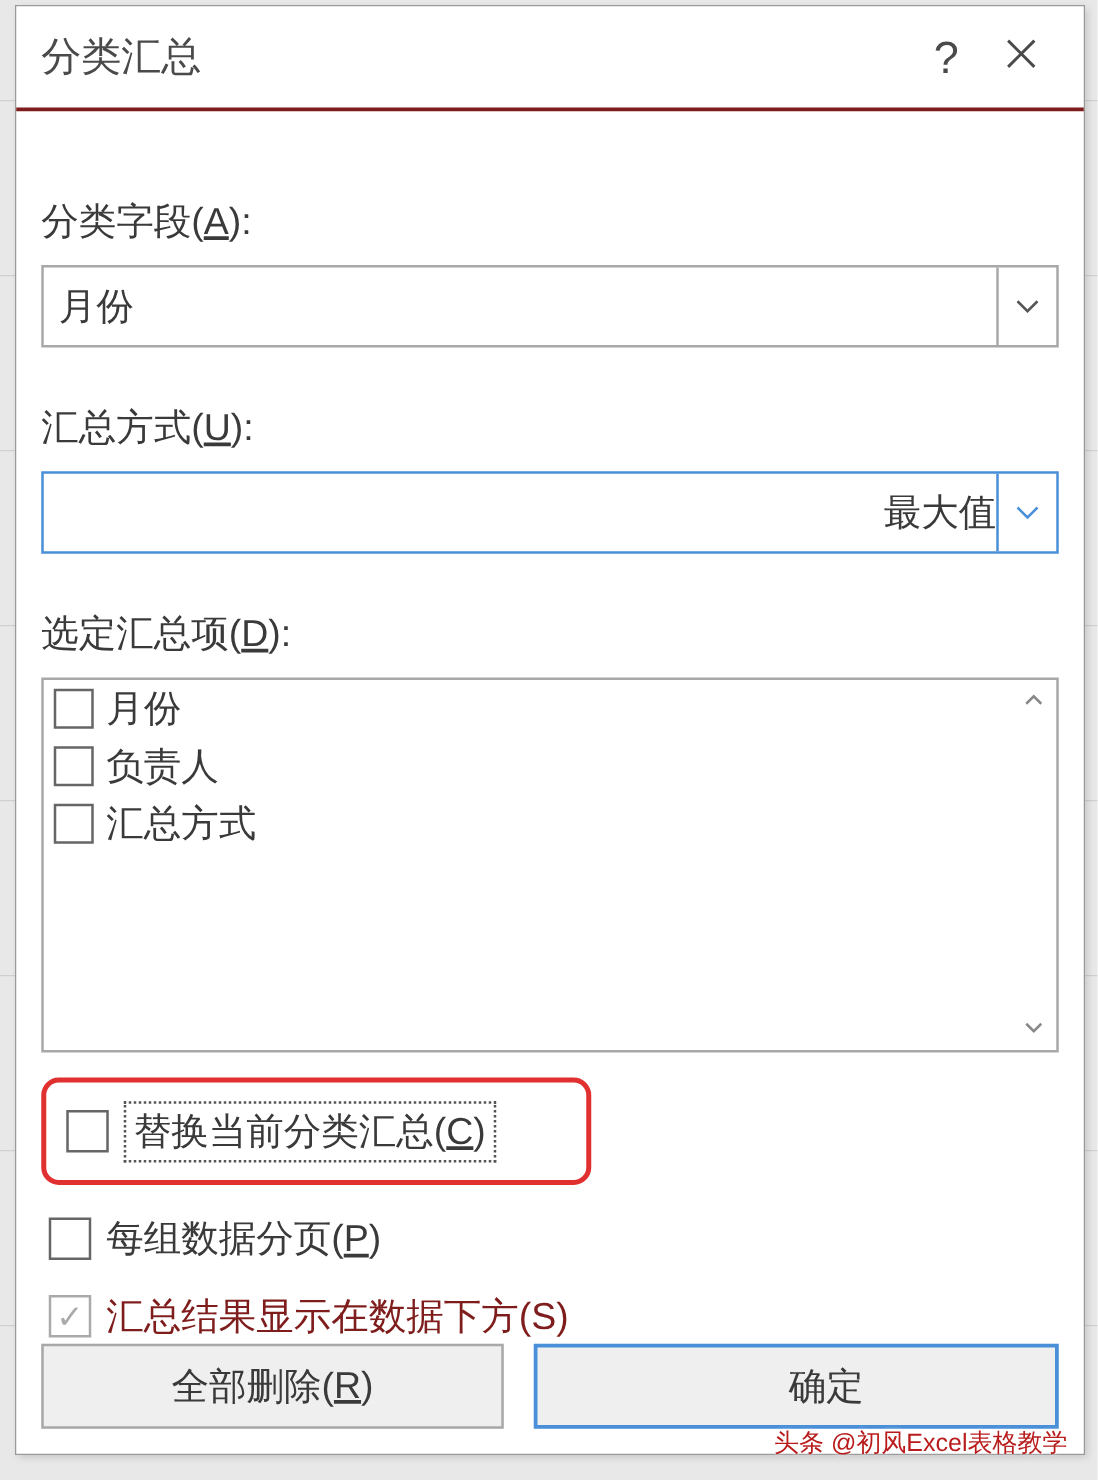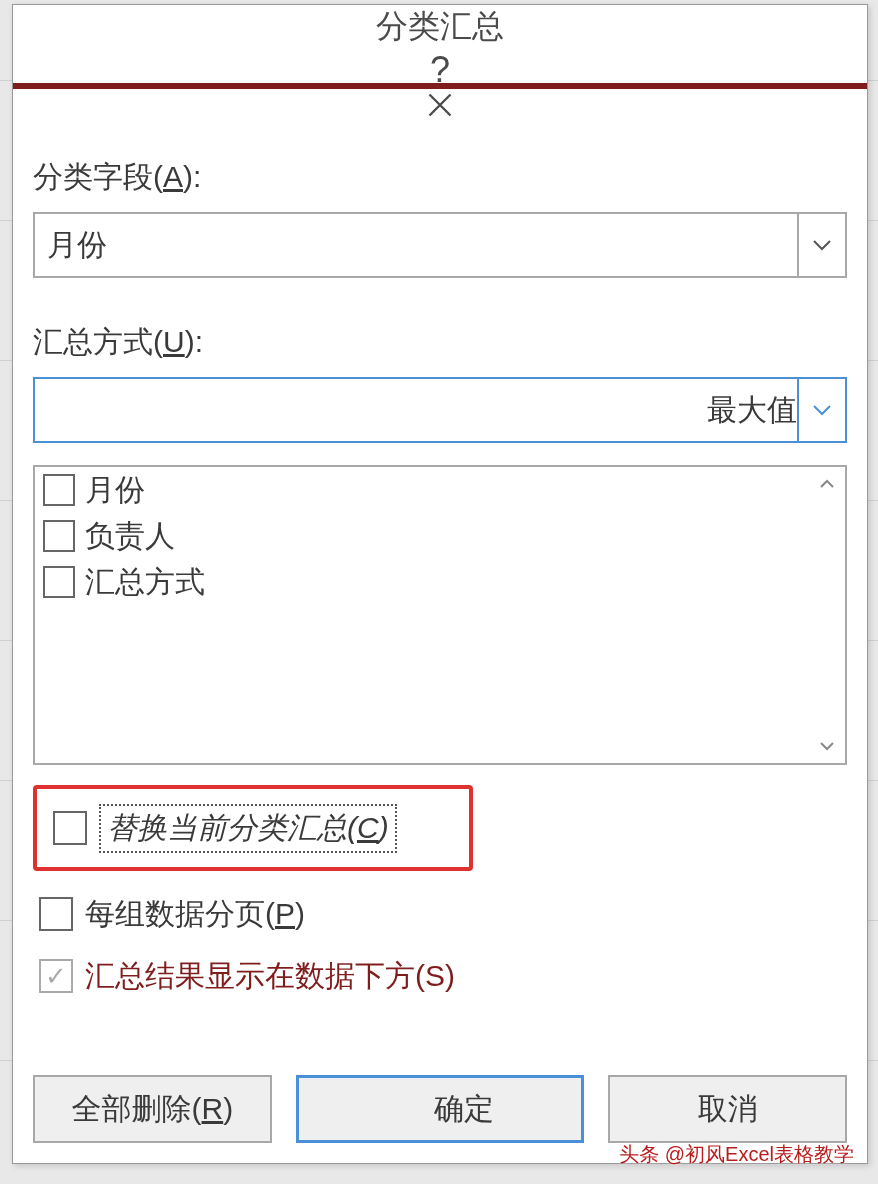--- a/index.html
+++ b/index.html
@@ -34,22 +34,21 @@
       height: 1160px;
       background: #ffffff;
       border: 1px solid #9a9a9a;
       box-shadow: 2px 2px 6px rgba(0,0,0,0.15);
     }
     .titlebar {
       height: 84px;
       display: flex;
       align-items: center;
       padding: 0 20px;
-      border-bottom: 6px solid #7f1d1d;
-      flex-direction: column;
+      border-bottom: 3px solid #7f1d1d;
     }
     .titlebar-title {
       flex: 1;
       font-size: 32px;
       color: #4a4a4a;
     }
     .titlebar-help {
       width: 60px;
       text-align: center;
       font-size: 36px;
@@ -201,25 +200,24 @@
     }
     .check-row.disabled .check-text {
       color: #7f1d1d;
     }
     .check-row .focus-text {
       border: 2px dotted #555;
       padding: 2px 6px;
     }
     .highlight-red {
       border: 4px solid #e03030;
-      border-radius: 4px;
+      border-radius: 14px;
       padding: 14px 10px;
       margin-bottom: 18px;
       width: 440px;
-      font-style: italic;
     }
     .highlight-red .check-row {
       margin-bottom: 0;
     }
     .button-row {
       position: absolute;
       bottom: 20px;
       left: 20px;
       right: 20px;
       display: flex;
@@ -294,20 +292,23 @@
     </div>
     <div class="combo focused">
       <div class="combo-text">最大值</div>
       <div class="combo-arrow">
         <svg viewBox="0 0 20 12">
             <path d="M2 2 L10 10 L18 2" stroke="#4a90d9" stroke-width="2" fill="none"></path>
           </svg>
       </div>
     </div>
 
+    <div class="field-label">
+      <span>选定汇总项(</span><span class="underline">D</span><span>):</span>
+    </div>
     <div class="listbox">
       <div class="listbox-content">
         <div class="list-item">
           <div class="cb"></div>
           <div class="item-text">月份</div>
         </div>
         <div class="list-item">
           <div class="cb"></div>
           <div class="item-text">负责人</div>
         </div>
@@ -349,17 +350,16 @@
 
   </div>
 
   <div class="button-row">
     <div class="btn">
       <span>全部删除(</span>
         <span class="underline">R</span>
         <span>)</span>
     </div>
     <div class="btn primary">确定</div>
-    <div class="btn">取消</div>
   </div>
 </div>
 
 <div class="watermark">头条 @初风Excel表格教学</div>
 
 </body></html>

